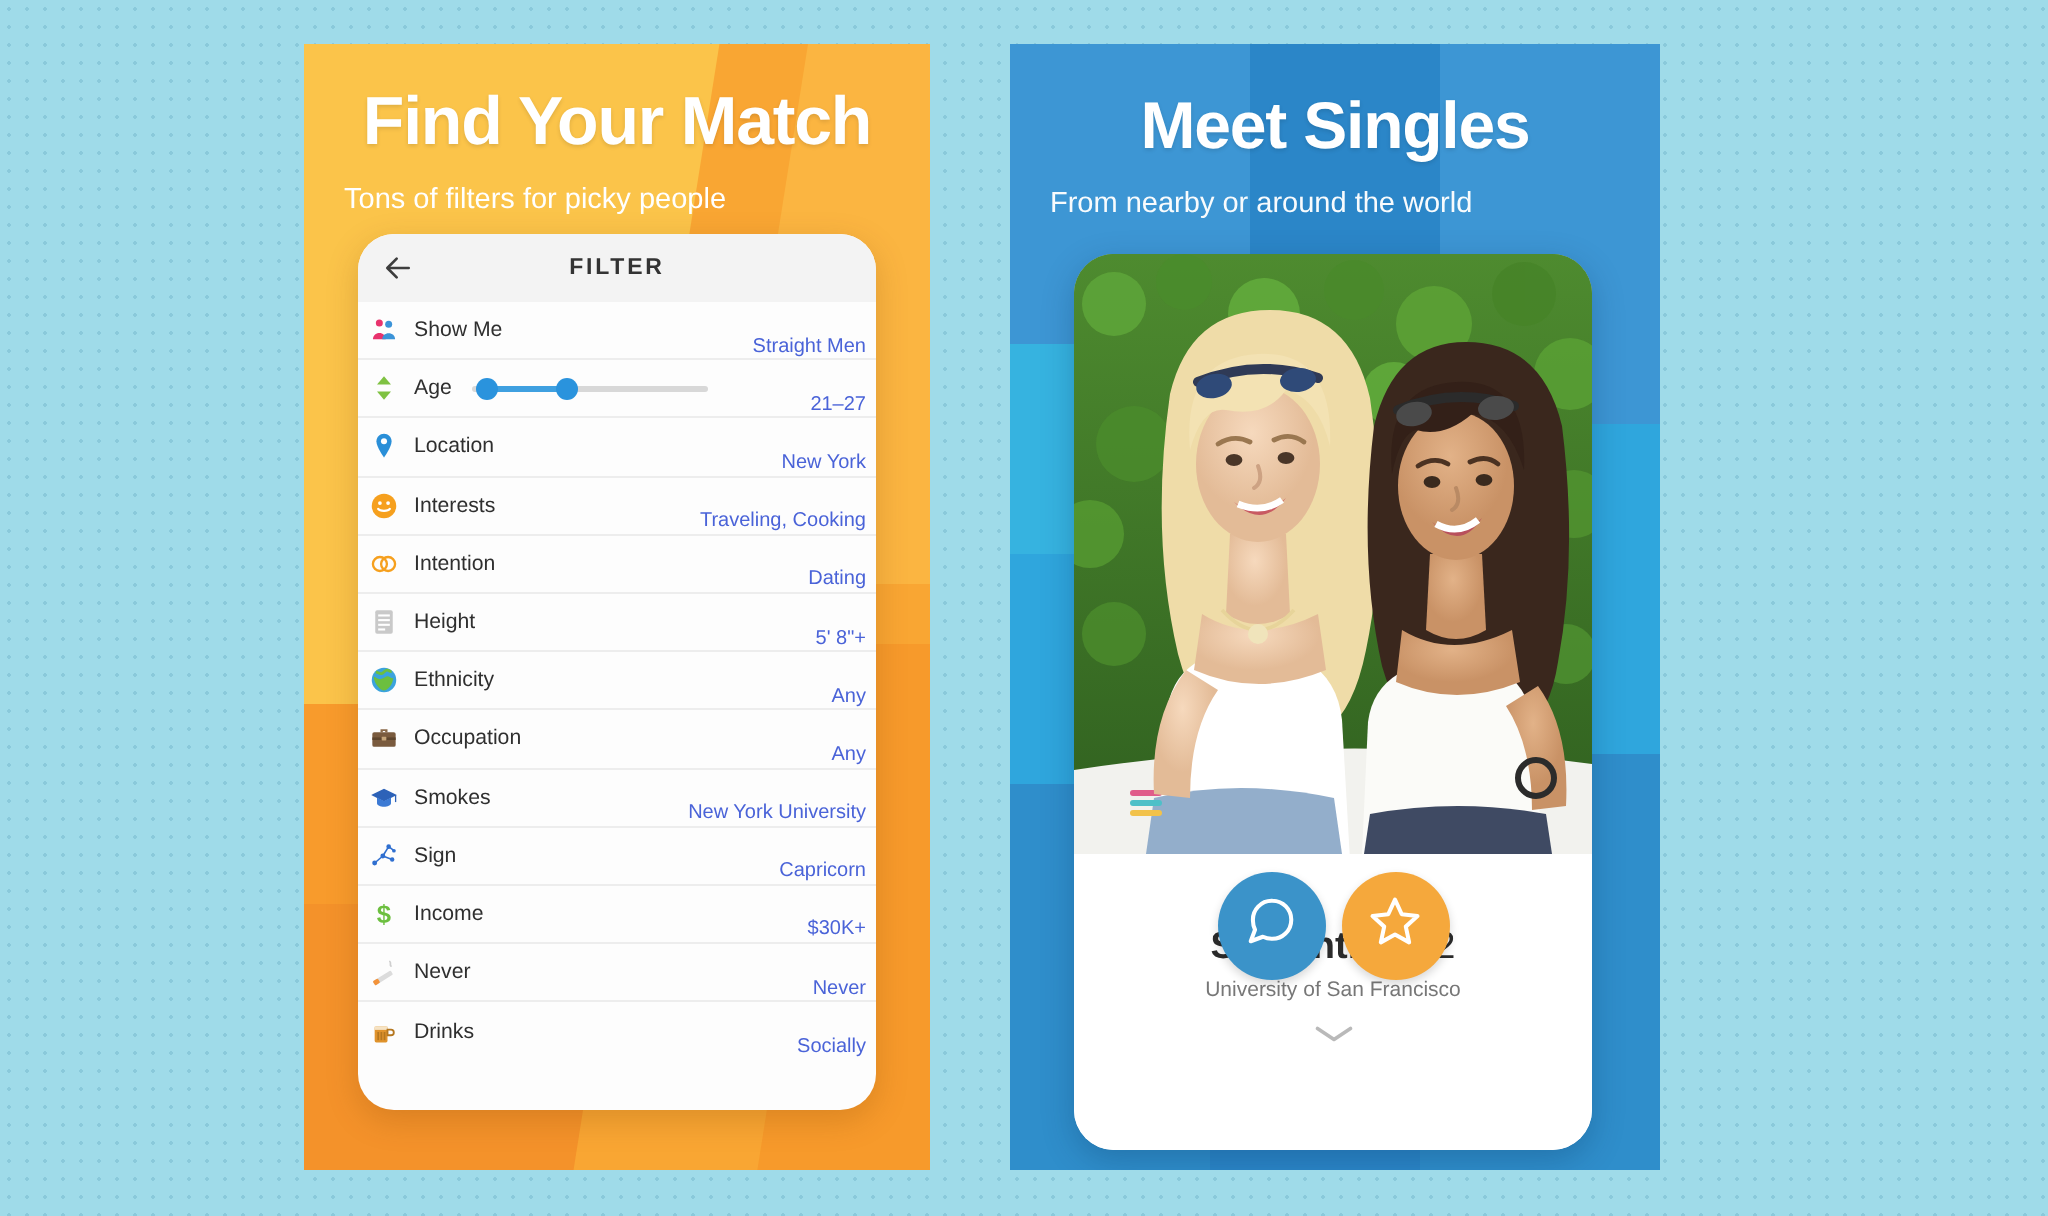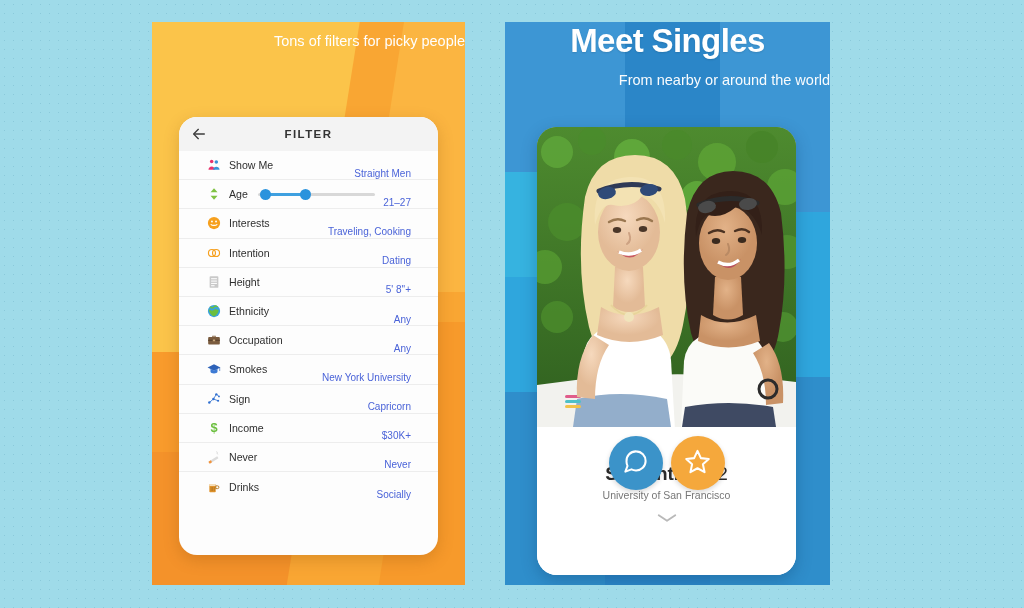--- a/index.html
+++ b/index.html
@@ -56,25 +56,25 @@
   .r-b7 { right:-10px; top:355px; width:130px; height:250px; background:#2f8ecb; }
 
   .panel-inner { position: relative; z-index: 3; }
 
   
   .hd-title {
     text-align: center; color: #ffffff;
     font-weight: bold; letter-spacing: -0.6px;
     text-shadow: 0 1px 2px rgba(0,0,0,.12);
   }
-  .hd-sub { text-align:right; color:#ffffff; }
+  .hd-sub { text-align:left; color:#ffffff;padding-left:20px; }
 
   .panel-left .hd-title  { font-size: 34px; margin-top: 20px; }
   .panel-left .hd-sub    { font-size: 14.5px; margin-top: 11px; }
-  .panel-right .hd-title { font-size: 33px; }
+  .panel-right .hd-title { font-size: 33px; margin-top: 22px; }
   .panel-right .hd-sub   { font-size: 14.5px; margin-top: 12px; opacity:.97; }
 
   
   .phone-left {
     position: absolute; left: 27px; top: 95px;
     width: 259px; height: 438px;
     background: #fdfdfd;
     border-radius: 18px;
     box-shadow: 0 5px 16px rgba(120,60,0,.22);
     overflow: hidden;
@@ -89,21 +89,21 @@
   }
   .back-arrow { width:16px; height:16px; color:#3d3d3d; }
   .filter-title {
     position:absolute; left:0; right:0; text-align:center;
     font-size: 11.5px; font-weight: bold; letter-spacing: 1.4px; color:#333;
   }
 
   .frow {
     display: flex; align-items: center;
     height: 29.2px;
-    padding: 0 27px;
+    padding: 0 5px;
     border-bottom: 1px solid #ededed;
     position: relative;
   }
   .frow:last-child { border-bottom: none; }
   .fic {
     width: 15px; height: 15px; flex: 0 0 15px;
     margin-right: 8px;
     display: flex; align-items: center; justify-content: center;
   }
   .fic svg { width: 14px; height: 14px; display:block; }
@@ -178,20 +178,21 @@
 <div id="root">
 
   <div class="panel panel-left">
     <div class="band l-b1"></div>
     <div class="band l-b2"></div>
     <div class="band l-b3"></div>
     <div class="band l-b4"></div>
     <div class="band l-b5"></div>
 
     <div class="panel-inner">
+      <div class="hd-title">Find Your Match</div>
       <div class="hd-sub">Tons of filters for picky people</div>
     </div>
 
     <div class="phone-left">
       <div class="filter-bar">
         <span class="back-arrow">
           <svg viewBox="0 0 24 24" fill="none" stroke="currentColor" stroke-width="2" stroke-linecap="round" stroke-linejoin="round">
             <line x1="20" y1="12" x2="5" y2="12"></line>
               <polyline points="11 19 4 12 11 5"></polyline>
           </svg>
@@ -222,20 +223,30 @@
         <span class="flabel">Age</span>
         <span class="slider-wrap">
           <span class="s-track"></span>
           <span class="s-fill"></span>
           <span class="s-knob k1"></span>
           <span class="s-knob k2"></span>
         </span>
         <span class="fval">21–27</span>
       </div>
 
+      <div class="frow">
+        <span class="fic">
+          <svg viewBox="0 0 24 24">
+            <path d="M12 1.5C8.4 1.5 5.5 4.4 5.5 8c0 5 6.5 14 6.5 14s6.5-9 6.5-14c0-3.6-2.9-6.5-6.5-6.5z" fill="#2a8fd8"></path>
+            <circle cx="12" cy="8" r="2.6" fill="#ffffff"></circle>
+          </svg>
+        </span>
+        <span class="flabel">Location</span>
+        <span class="fval">New York</span>
+      </div>
 
       <div class="frow">
         <span class="fic">
           <svg viewBox="0 0 24 24">
             <circle cx="12" cy="12" r="10.5" fill="#f6a01e"></circle>
             <circle cx="8.5" cy="9.5" r="1.6" fill="#fff"></circle>
             <circle cx="15.5" cy="9.5" r="1.6" fill="#fff"></circle>
             <path d="M7 14.5c1.4 2.2 8.6 2.2 10 0" stroke="#fff" stroke-width="1.9" fill="none" stroke-linecap="round"></path>
           </svg>
         </span>

